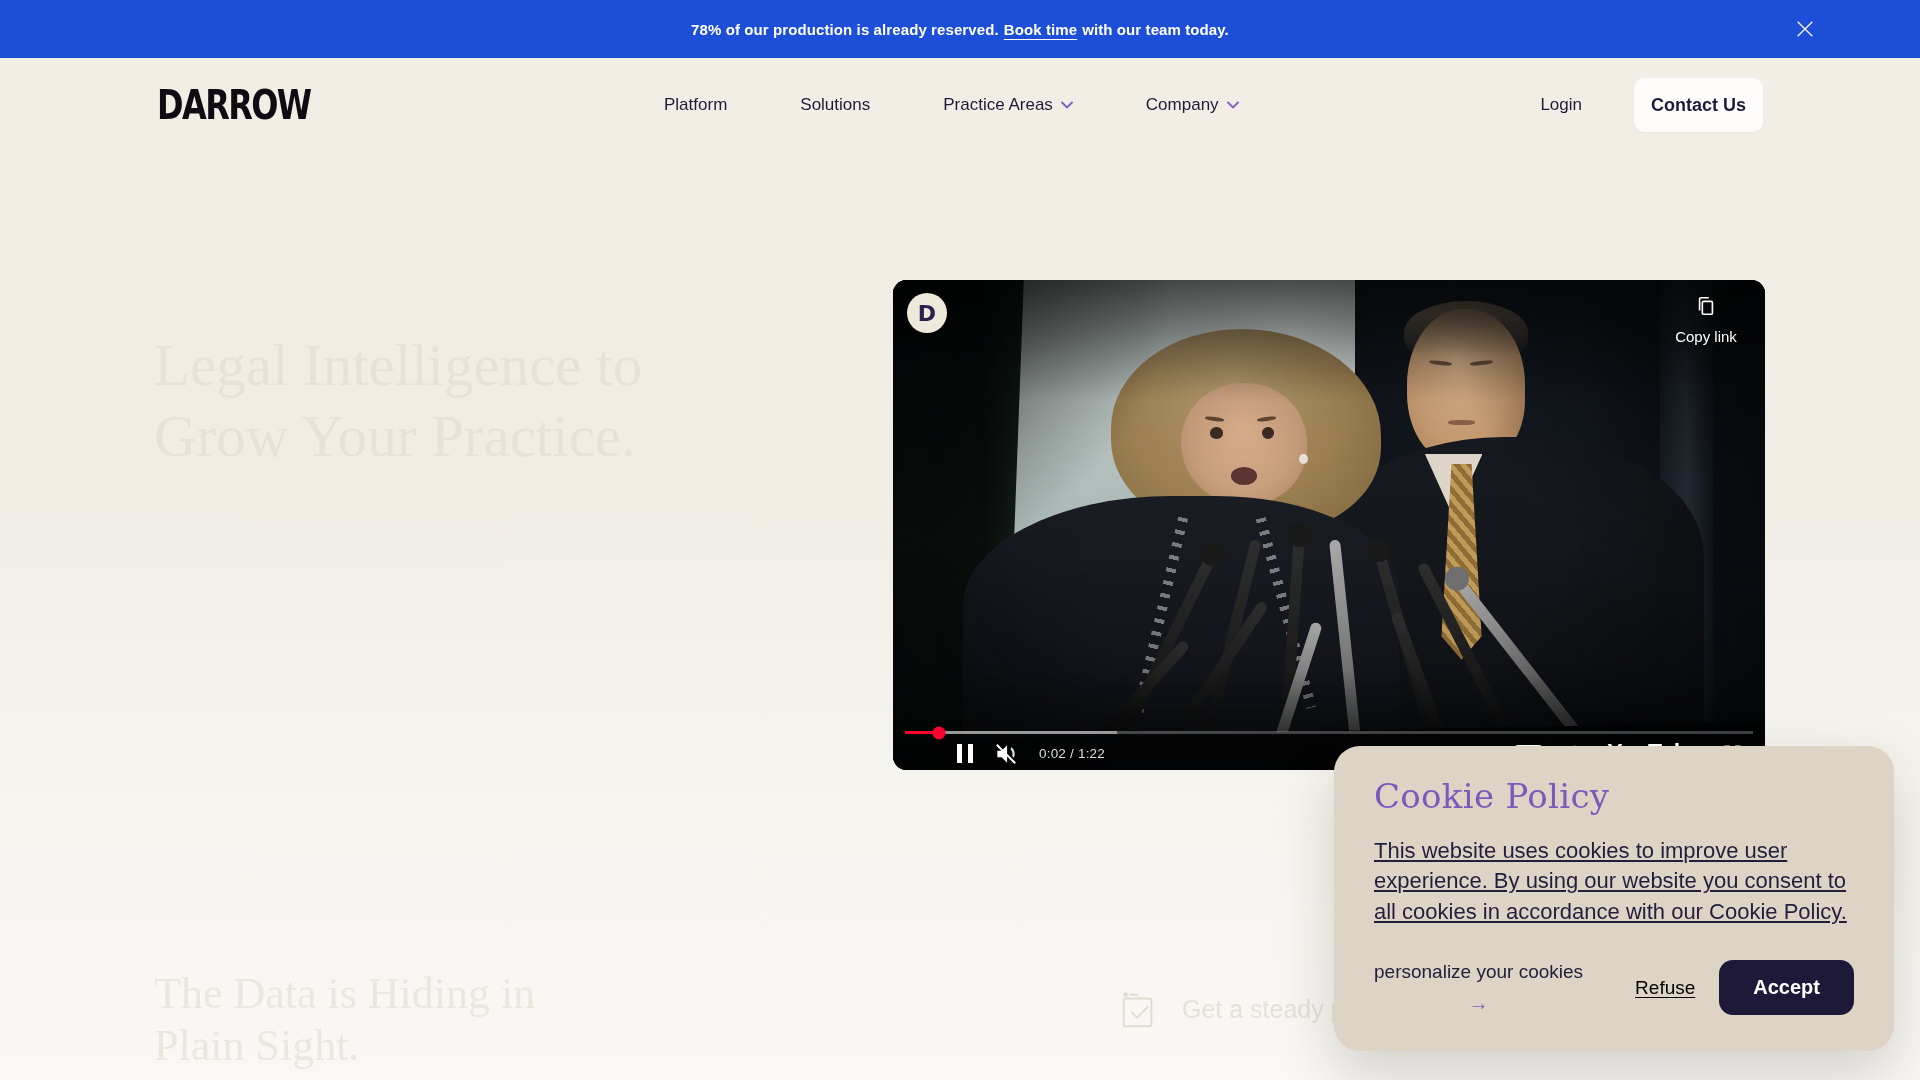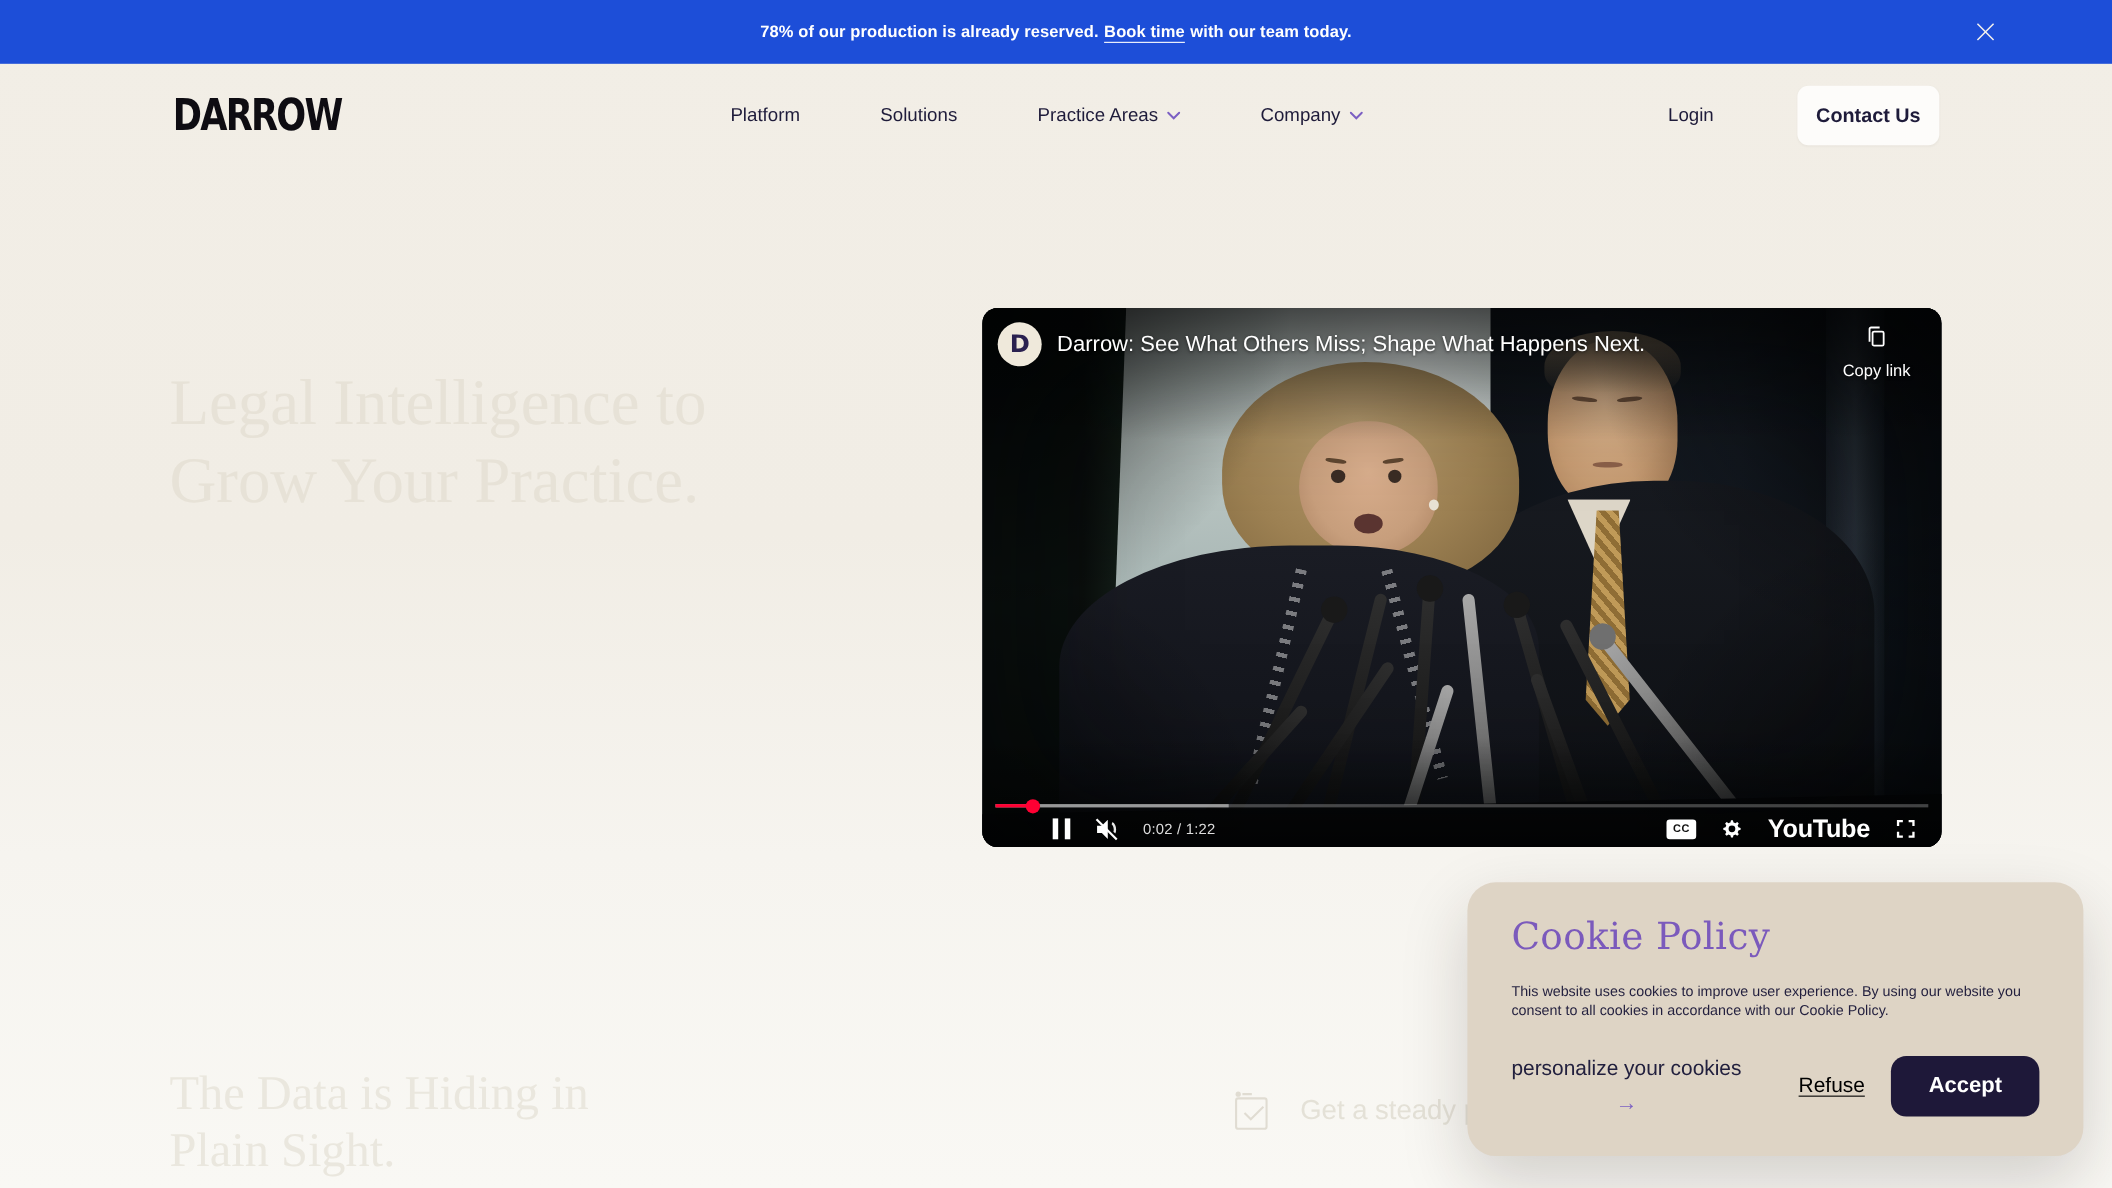--- a/index.html
+++ b/index.html
@@ -14,21 +14,21 @@
   .banner { position:relative; height:58px; background:#1d4ed8; display:flex; align-items:center; justify-content:center; }
   .banner-text { color:#fff; font-size:15px; font-weight:600; display:flex; gap:5px; letter-spacing:.1px; }
   .banner-link { color:#fff; text-decoration:underline; text-underline-offset:4px; cursor:pointer; }
   .banner-close { position:absolute; right:102px; top:50%; transform:translateY(-50%); width:26px; height:26px; background:none; border:none; cursor:pointer; display:flex; align-items:center; justify-content:center; }
 
   
   .header { position:relative; height:94px; display:flex; align-items:center; }
   .logo { margin-left:157px; font-family:"DejaVu Sans", sans-serif; font-weight:800; font-size:40px; letter-spacing:-2px; transform:scaleX(.8); transform-origin:left center; color:#0e0c12; }
   .nav { position:absolute; left:664px; top:50%; transform:translateY(-50%); display:flex; gap:73px; align-items:center; }
   .nav-item { font-size:17px; font-weight:500; color:#1e1b3a; display:flex; align-items:center; gap:8px; cursor:pointer; white-space:nowrap; }
-  .header-right { position:absolute; right:157px; top:50%; transform:translateY(-50%); display:flex; align-items:center; gap:76px; }
+  .header-right { position:absolute; right:157px; top:50%; transform:translateY(-50%); display:flex; align-items:center; gap:52px; }
   .login { font-size:17px; font-weight:500; cursor:pointer; }
   .contact-btn { background:#fdfcfa; border:none; border-radius:10px; height:54px; padding:0 17px; font-size:18px; font-weight:700; color:#1e1b3a; font-family:"Liberation Sans",sans-serif; cursor:pointer; box-shadow:0 1px 2px rgba(0,0,0,.03); }
 
   
   .hero-heading { position:absolute; left:154px; top:330px; font-family:"Liberation Serif", serif; font-weight:400; font-size:59px; line-height:71px; color:#e7e2d7; }
   .bottom-heading { position:absolute; left:154px; top:968px; font-family:"Liberation Serif", serif; font-weight:400; font-size:44px; line-height:52px; color:#eae7de; }
   .feature-row { position:absolute; left:1118px; top:988px; display:flex; align-items:center; gap:22px; color:#e4e1d7; }
   .feature-label { font-size:25px; font-weight:500; white-space:nowrap; }
 
   
@@ -105,21 +105,21 @@
   .pause i { display:block; width:5px; height:19px; background:#fff; }
   .time { color:#ddd; font-size:13.5px; letter-spacing:.2px; }
   .ctrl-right { margin-left:auto; display:flex; align-items:center; gap:22px; }
   .cc-badge { width:27px; height:18px; background:#fff; color:#111; border-radius:3px; font-size:10px; font-weight:700; display:flex; align-items:center; justify-content:center; letter-spacing:.5px; cursor:pointer;text-align:center; }
   .yt-logo { color:#fff; font-weight:700; font-size:23px; letter-spacing:-.3px; cursor:pointer; }
   .icon-btn { cursor:pointer; display:flex; align-items:center; }
 
   
   .cookie { position:absolute; right:26px; bottom:29px; width:560px; border-radius:26px; background:#ded4c5; padding:30px 40px 36px; box-shadow:0 24px 60px rgba(40,30,20,.18); z-index:10; }
   .cookie-title { font-family:"DejaVu Serif", serif; font-weight:500; font-size:34px; color:#7b5abc; letter-spacing:.3px; }
-  .cookie-body { margin-top:20px; font-size:13px; line-height:1.4; color:#221f3e; max-width:478px; }
+  .cookie-body { margin-top:20px; font-size:22px; line-height:1.4; color:#221f3e; max-width:478px;text-decoration:underline; }
   .cookie-footer { margin-top:32px; display:flex; align-items:center; }
   .personalize { font-size:19px; color:#22203e; display:flex; align-items:center; gap:9px; cursor:pointer;flex-direction:column; }
   .personalize .arrow { color:#7b5fc3; font-size:20px; }
   .refuse { margin-left:auto; font-size:19px; font-weight:400; text-decoration:underline; text-underline-offset:3px; cursor:pointer; color:#000000; }
   .accept-btn { margin-left:24px; background:#1e1839; color:#fff; border:none; border-radius:14px; padding:16px 34px; font-size:20px; font-weight:700; font-family:"Liberation Sans",sans-serif; cursor:pointer; }
 </style>
 </head>
 <body>
 
 <div class="banner">
@@ -225,21 +225,20 @@
     <div class="podium"></div>
     <div class="vignette"></div>
     <div class="grad-top"></div>
     <div class="grad-bottom"></div>
   </div>
 
   <div class="video-titlebar">
     <div class="avatar">
         <span>D</span>
       </div>
-    <div class="video-title">Darrow: See What Others Miss; Shape What Happens Next.</div>
   </div>
 
   <div class="copy-block">
     <svg width="22" height="24" viewBox="0 0 24 26" fill="none" stroke="#fff" stroke-width="1.8">
       <rect x="8" y="8" width="11" height="14" rx="1.5"></rect>
       <path d="M5 18V5.5A1.5 1.5 0 0 1 6.5 4H15"></path>
     </svg>
     <div class="lbl">Copy link</div>
   </div>
 

